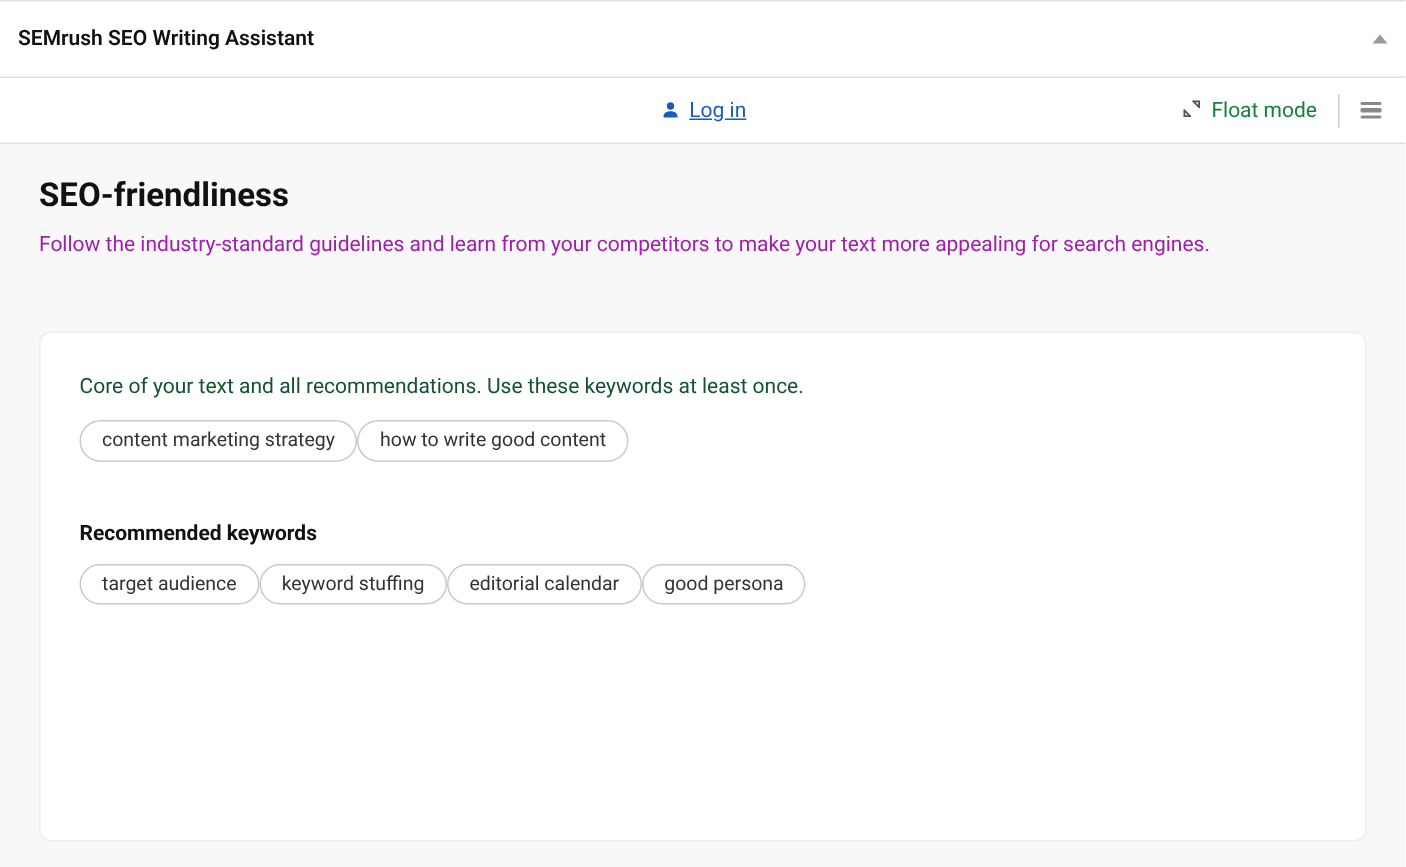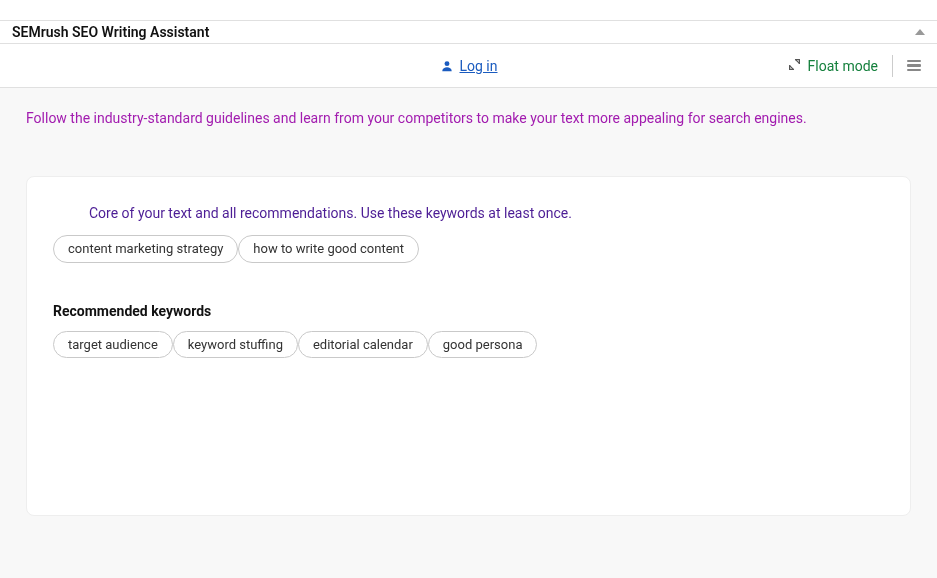--- a/index.html
+++ b/index.html
@@ -9,27 +9,26 @@
     width: 937px;
     height: 578px;
     overflow: hidden;
     color: #111;
   }
 
   .app-header {
     display: flex;
     align-items: center;
     justify-content: space-between;
-    height: 24px;
+    height: 52px;
     padding: 0 12px;
     border-top: 1px solid #e0e0e0;
     border-bottom: 1px solid #e0e0e0;
     font-size: 14px;
     font-weight: 600;
-    margin-top: 20px;
   }
   .app-header .collapse {
     width: 0; height: 0;
     border-left: 5px solid transparent;
     border-right: 5px solid transparent;
     border-bottom: 6px solid #999;
     cursor: pointer;
   }
 
   .toolbar {
@@ -37,21 +36,20 @@
     align-items: center;
     height: 44px;
     border-bottom: 1px solid #e0e0e0;
     position: relative;
   }
   .toolbar .login-wrap {
     position: absolute;
     left: 50%;
     transform: translateX(-50%);
     display: flex;
-    align-items: center;
     gap: 6px;
     color: #1a5bbf;
     font-size: 14px;
     cursor: pointer;
   }
   .toolbar .login-wrap .login-link {
     text-decoration: underline;
   }
   .toolbar .right-controls {
     margin-left: auto;
@@ -118,23 +116,22 @@
     padding: 28px 26px 40px 26px;
     min-height: 340px;
   }
   .section-title {
     font-size: 14px;
     font-weight: 700;
     margin-bottom: 12px;
   }
   .section-desc {
     font-size: 14px;
-    color: #4c1d95;
+    color: #14532d;
     margin-bottom: 14px;
-    margin-left: 36px;
   }
   .pill-row {
     display: flex;
     flex-wrap: wrap;
     gap: 0;
     margin-bottom: 40px;
   }
   .pill {
     border: 1px solid #c9c9c9;
     border-radius: 14px;
@@ -183,20 +180,21 @@
     <div class="divider"></div>
     <div class="menu-icon">
       <span></span>
         <span></span>
         <span></span>
     </div>
   </div>
 </div>
 
 <div class="page-body">
+  <h1 class="page-title">SEO-friendliness</h1>
   <p class="page-desc">Follow the industry-standard guidelines and learn from your competitors to make your text more appealing for search engines.</p>
 
   <div class="card">
 
     <div class="section-desc">Core of your text and all recommendations. Use these keywords at least once.</div>
     <div class="pill-row" id="target-pills">
         <span class="pill">content marketing strategy</span>
         <span class="pill">how to write good content</span>
       </div>
 

